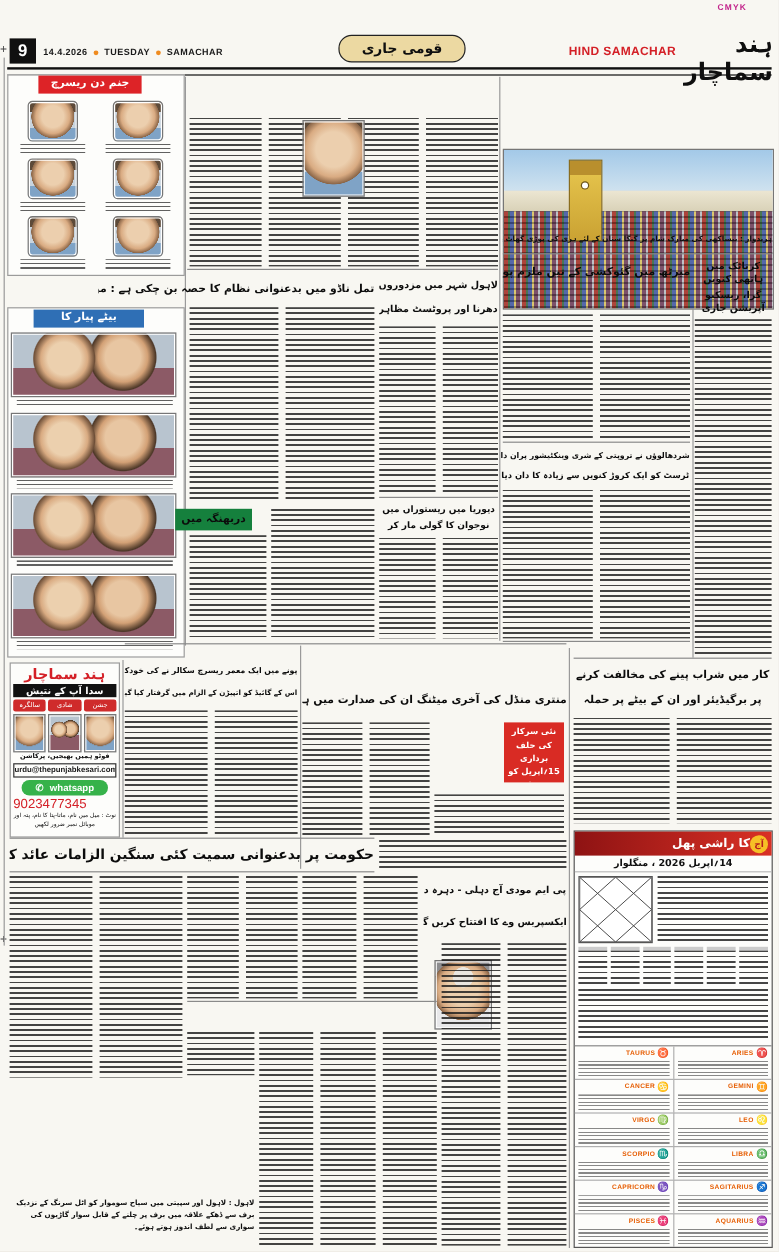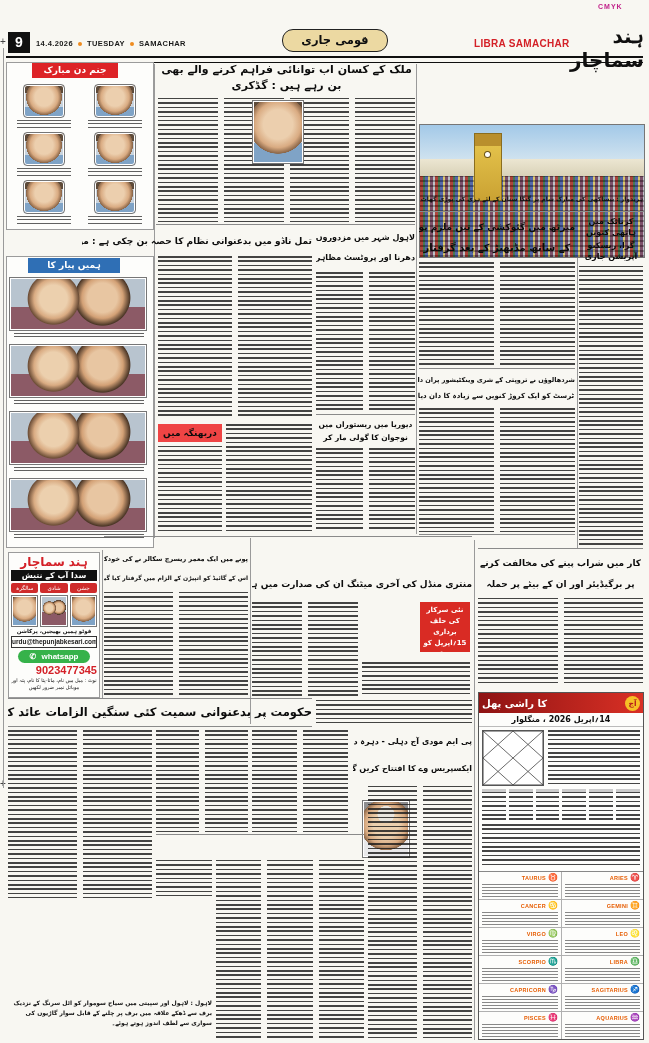--- a/index.html
+++ b/index.html
@@ -66,35 +66,35 @@
     <span>14.4.2026</span>
     <span style="width:4px;height:4px;border-radius:50%;background:#ef8b1f;display:inline-block;"></span>
     <span>TUESDAY</span>
     <span style="width:4px;height:4px;border-radius:50%;background:#ef8b1f;display:inline-block;"></span>
     <span>SAMACHAR</span>
   </div>
   <div class="abs u" style="left:282px;top:29px;width:104px;height:21px;background:#ecd9a2;border:1px solid #222;border-radius:11px;
               font-weight:bold;font-size:11.5px;line-height:21px;text-align:center;">
     <span>قومی جاری</span>
   </div>
-  <div class="abs lat" style="left:474px;top:38px;font-size:10px;font-weight:bold;color:#d42027;letter-spacing:.3px;">LIBRA SAMACHAR</div>
+  <div class="abs lat" style="left:474px;top:38px;font-size:10px;font-weight:bold;color:#d42027;letter-spacing:.3px;">HIND SAMACHAR</div>
   <div class="abs u" style="left:558px;top:24px;width:86px;font-size:20px;font-weight:bold;text-align:right;">ہند سماچار</div>
   <div class="abs" style="left:6px;top:56px;width:637px;height:4px;border-top:2.5px solid #101010;border-bottom:1px solid #101010;"></div>
 
   <div class="abs vr" style="left:154px;top:64px;height:474px;"></div>
   <div class="abs vr" style="left:102px;top:550px;height:148px;"></div>
   <div class="abs vr" style="left:416px;top:64px;height:470px;"></div>
   <div class="abs vr" style="left:474px;top:540px;height:500px;"></div>
   <div class="abs vr" style="left:577px;top:214px;height:334px;"></div>
   <div class="abs vr" style="left:250px;top:538px;height:186px;"></div>
 
   <div class="abs sec" style="left:6px;top:62px;width:146px;height:166px;"></div>
   <div class="abs u" style="left:32px;top:63px;width:86px;height:15px;background:#dd2327;color:#fff;font-weight:bold;font-size:9px;
               line-height:15px;text-align:center;">
-    <span>جنم دن مبارک</span>
+    <span>جنم دن ریسرچ</span>
   </div>
   <div class="abs" style="left:8px;top:82px;width:142px;height:144px;display:grid;grid-template-columns:1fr 1fr;grid-template-rows:1fr 1fr 1fr;">
     <div style="text-align:center;padding-top:2px;">
       <div class="ph face" style="width:40px;height:32px;margin:0 auto;border-radius:4px;"></div>
       <div class="cap-lines" style="width:54px;height:9px;margin:2px auto 0;"></div>
     </div>
     <div style="text-align:center;padding-top:2px;">
       <div class="ph face" style="width:40px;height:32px;margin:0 auto;border-radius:4px;"></div>
       <div class="cap-lines" style="width:54px;height:9px;margin:2px auto 0;"></div>
     </div>
@@ -112,21 +112,21 @@
     </div>
     <div style="text-align:center;padding-top:2px;">
       <div class="ph face" style="width:40px;height:32px;margin:0 auto;border-radius:4px;"></div>
       <div class="cap-lines" style="width:54px;height:9px;margin:2px auto 0;"></div>
     </div>
   </div>
 
   <div class="abs sec" style="left:6px;top:256px;width:146px;height:290px;"></div>
   <div class="abs u" style="left:28px;top:258px;width:92px;height:15px;background:#2f6fb5;color:#fff;font-weight:bold;font-size:9px;
               line-height:15px;text-align:center;">
-    <span>ہمیں پیار کا</span>
+    <span>بیٹے پیار کا</span>
   </div>
   <div class="abs" style="left:9px;top:277px;width:140px;">
     <div style="margin-bottom:4px;">
       <div class="ph couple" style="width:136px;height:52px;"></div>
       <div class="cap-lines" style="width:130px;height:7px;margin:2px auto 0;"></div>
     </div>
     <div style="margin-bottom:4px;">
       <div class="ph couple" style="width:136px;height:52px;"></div>
       <div class="cap-lines" style="width:130px;height:7px;margin:2px auto 0;"></div>
     </div>
@@ -152,41 +152,40 @@
       <div class="ph face" style="flex:1;"></div>
       <div class="ph couple" style="flex:1;"></div>
       <div class="ph face" style="flex:1;"></div>
     </div>
     <div class="u" style="font-size:5.5px;font-weight:bold;text-align:center;height:9px;line-height:9px;overflow:hidden;">فوٹو ہمیں بھیجیں، پرکاشن مفت ہوگا</div>
     <div class="lat" style="font-size:6.5px;font-weight:bold;text-align:center;border:1px solid #333;height:10px;line-height:10px;overflow:hidden;">urdu@thepunjabkesari.com</div>
     <div class="lat wa" style="margin:2px auto 0;width:72px;height:13px;background:#36b24a;color:#fff;border-radius:7px;
                 font-size:8px;font-weight:bold;line-height:13px;text-align:center;">
       <span></span><span>whatsapp</span>
     </div>
-    <div class="lat" style="font-size:11px;font-weight:bold;color:#d42027;text-align:right;height:14px;line-height:15px;">9023477345</div>
+    <div class="lat" style="font-size:11px;font-weight:normal;color:#d42027;text-align:left;height:14px;line-height:15px;">9023477345</div>
     <div class="u" style="font-size:5px;line-height:6.5px;text-align:center;height:14px;overflow:hidden;">نوٹ : میل میں نام، ماتا-پتا کا نام، پتہ اور موبائل نمبر ضرور لکھیں</div>
   </div>
 
-  <div class="abs u hl" style="left:158px;top:62px;width:257px;height:32px;font-size:11px;line-height:16px;">ملک کے کسان اب توانائی فراہم کرنے والے بھی بن رہے ہیں : گڈکری</div>
   <div class="abs cols" style="left:158px;top:98px;width:257px;height:124px;">
     <div class="txt"></div>
     <div class="txt"></div>
     <div class="txt"></div>
     <div class="txt"></div>
   </div>
   <div class="abs ph face" style="left:252px;top:100px;width:50px;height:62px;"></div>
   <div class="abs hr" style="left:156px;top:224px;width:259px;"></div>
 
   <div class="abs u hl nw" style="left:82px;top:230px;width:230px;height:22px;font-size:9px;line-height:22px;">تمل ناڈو میں بدعنوانی نظام کا حصہ بن چکی ہے : مودی</div>
   <div class="abs cols" style="left:158px;top:256px;width:154px;height:162px;">
     <div class="txt"></div>
     <div class="txt"></div>
   </div>
 
-  <div class="abs u hl nw" style="left:158px;top:424px;width:64px;height:18px;font-size:9px;line-height:18px;background:#ef4444;">دربھنگہ میں</div>
+  <div class="abs u hl nw" style="left:146px;top:424px;width:64px;height:18px;font-size:9px;line-height:18px;background:#15803d;">دربھنگہ میں</div>
   <div class="abs txt" style="left:158px;top:446px;width:64px;height:86px;"></div>
   <div class="abs txt" style="left:226px;top:424px;width:86px;height:108px;"></div>
 
   <div class="abs u hl nw" style="left:316px;top:228px;width:99px;height:20px;font-size:8px;line-height:20px;">لاہول شہر میں مزدوروں کا</div>
   <div class="abs u hl nw" style="left:316px;top:248px;width:99px;height:20px;font-size:8px;line-height:20px;">دھرنا اور پروٹسٹ مظاہرہ</div>
   <div class="abs cols" style="left:316px;top:272px;width:99px;height:140px;">
     <div class="txt"></div>
     <div class="txt"></div>
   </div>
   <div class="abs hr" style="left:316px;top:414px;width:99px;"></div>
@@ -201,21 +200,20 @@
   <div class="abs ph" style="left:419px;top:60px;width:224px;height:132px;">
     <div class="sky"></div>
     <div class="ghat"></div>
     <div class="crowd"></div>
     <div class="tower"></div>
   </div>
   <div class="abs u nw" style="left:419px;top:195px;width:224px;height:12px;font-size:6px;font-weight:bold;text-align:right;overflow:hidden;">ہریدوار : بیساکھی کی مبارک شام پر گنگا سنان کے لئے ہری کی پوڑی گھاٹ پر جمع شردھالو۔</div>
   <div class="abs hr" style="left:419px;top:211px;width:224px;"></div>
 
   <div class="abs u hl nw" style="left:419px;top:216px;width:156px;height:22px;font-size:9px;line-height:22px;">میرٹھ میں گئوکشی کے تین ملزم پولیس</div>
-  <div class="abs u hl nw" style="left:419px;top:238px;width:156px;height:20px;font-size:10px;line-height:20px;">کے ساتھ مڈبھیڑ کے بعد گرفتار</div>
   <div class="abs cols" style="left:419px;top:262px;width:156px;height:104px;">
     <div class="txt"></div>
     <div class="txt"></div>
   </div>
   <div class="abs hr" style="left:419px;top:368px;width:156px;"></div>
 
   <div class="abs u hl nw" style="left:417px;top:372px;width:158px;height:16px;font-size:6.5px;line-height:16px;">شردھالوؤں نے تروپتی کے شری وینکٹیشور پران دان</div>
   <div class="abs u hl nw" style="left:417px;top:388px;width:158px;height:16px;font-size:7px;line-height:16px;">ٹرسٹ کو ایک کروڑ کنویں سے زیادہ کا دان دیا</div>
   <div class="abs cols" style="left:419px;top:408px;width:156px;height:124px;">
     <div class="txt"></div>
@@ -284,21 +282,21 @@
   <div class="abs u hl nw" style="left:353px;top:756px;width:119px;height:26px;font-size:8px;line-height:26px;">ایکسپریس وے کا افتتاح کریں گے</div>
   <div class="abs cols" style="left:368px;top:786px;width:104px;height:252px;">
     <div class="txt"></div>
     <div class="txt"></div>
   </div>
 
   <div class="abs" style="left:478px;top:692px;width:166px;height:348px;border:1px solid #555;background:#fdfdfb;box-sizing:border-box;">
     <div style="height:20px;background:linear-gradient(90deg,#8e1313,#d93025);display:flex;align-items:center;direction:rtl;padding:0 3px;">
       <span style="width:15px;height:15px;border-radius:50%;background:#f6c026;color:#b71c1c;font-weight:bold;font-size:7.5px;
                    line-height:15px;text-align:center;font-family:'DejaVu Sans',sans-serif;">آج</span>
-      <span class="u" style="flex:1;color:#fff;font-weight:bold;font-size:10px;text-align:left;">کا راشی پھل</span>
+      <span class="u" style="flex:1;color:#fff;font-weight:bold;font-size:10px;text-align:right;">کا راشی پھل</span>
     </div>
     <div class="u" style="height:13px;font-size:8px;font-weight:bold;text-align:center;line-height:13px;border-bottom:1px solid #bbb;">14؍اپریل 2026 ، منگلوار</div>
     <div style="height:62px;display:flex;gap:4px;padding:3px;box-sizing:border-box;">
       <svg width="60" height="54" viewBox="0 0 60 54" style="border:1px solid #555;background:#fff;flex:none;">
         <rect x="0" y="0" width="60" height="54" fill="none" stroke="#444" stroke-width="1"></rect>
         <line x1="0" y1="0" x2="60" y2="54" stroke="#444" stroke-width="0.8"></line>
         <line x1="60" y1="0" x2="0" y2="54" stroke="#444" stroke-width="0.8"></line>
         <path d="M30 0 L60 27 L30 54 L0 27 Z" fill="none" stroke="#444" stroke-width="0.8"></path>
       </svg>
       <div class="txt" style="flex:1;"></div>

